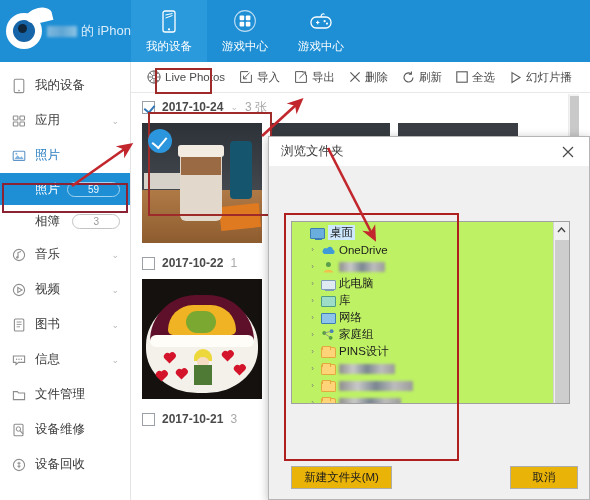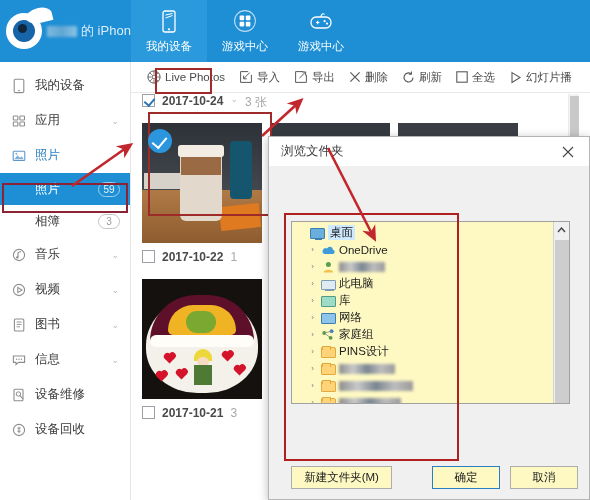--- a/index.html
+++ b/index.html
@@ -81,21 +81,21 @@
   .side-sub {
     height:32px; display:flex; align-items:center;
     padding-left:35px; font-size:12.5px; color:#3a3a3a;
     position:relative; cursor:pointer;
   }
   .side-sub.sel { background:#1e8fd5; color:#fff; }
   .badge {
     position:absolute; right:10px;
     min-width:22px; height:15px; line-height:13px; text-align:center;
     border:1px solid #c3c3c3; border-radius:8px;
-    font-size:10px; color:#9a9a9a; padding:0 4px;
+    font-size:10px; color:#9a9a9a; padding:0 20px;
   }
   .side-sub.sel .badge { border-color:#9fd2f0; color:#eaf6ff; }
   #photos-hl {
     position:absolute; left:2px; top:183px; width:126px; height:30px;
     border:2px solid #8c2334; pointer-events:none;
   }
 
   
   #main { position:absolute; left:131px; top:62px; width:459px; height:438px; background:#fff; }
 
@@ -111,21 +111,21 @@
   }
   .tb svg { display:block; }
   #export-hl {
     position:absolute; left:155px; top:68px; width:57px; height:26px;
     border:2px solid #9e2a2a; pointer-events:none;
   }
 
   
   #photolist { position:absolute; left:0; top:32px; width:448px; height:406px; overflow:hidden; }
   .grp-head {
-    height:26px; display:flex; padding-left:11px;
+    height:26px; display:flex; align-items:center; padding-left:11px;
     gap:7px; font-size:12px; color:#5b5b5b;
   }
   .cbox {
     width:13px; height:13px; border:1px solid #9aa0a6; background:#fff;
     flex:0 0 13px; position:relative;
   }
   .cbox.on:after {
     content:""; position:absolute; left:3px; top:1px;
     width:5px; height:8px; border:solid #3076b5;
     border-width:0 2px 2px 0; transform:rotate(40deg);
@@ -198,21 +198,21 @@
     display:flex; align-items:center; padding:0 6px 0 12px;
   }
   #dlg-title .t { font-size:12.5px; color:#3a3a3a; flex:1; }
   #dlg-close {
     width:30px; height:26px; display:flex; align-items:center; justify-content:center;
     color:#4a4a4a; font-size:15px; cursor:pointer;
   }
   #dlg-prompt { padding:14px 0 10px 20px; font-size:12px; color:#3c3c3c; }
   #tree-wrap {
     position:absolute; left:22px; top:84px; width:279px; height:183px;
-    background:#fef9c3; border:1px solid #a0a0a0;
+    background:#bef264; border:1px solid #a0a0a0;
     overflow:hidden;
   }
   #tree { position:absolute; left:0; top:0; width:262px; height:231px; padding:2px 0 0 2px; }
   .tnode {
     height:17px; display:flex; align-items:center; gap:3px;
     font-size:11.5px; color:#1c1c1c; white-space:nowrap; cursor:pointer;
     padding-left:2px;
   }
   .texp {
     width:11px; flex:0 0 11px; text-align:center; color:#7d7d7d; font-size:8px;
@@ -252,21 +252,21 @@
   #tree-hl {
     position:absolute; left:15px; top:76px; width:175px; height:248px;
     border:2px solid #b01f1f; pointer-events:none;
   }
 
   #dlg-buttons {
     position:absolute; left:0; bottom:0; width:100%; height:44px;
     display:flex; align-items:center;
   }
   .dbtn {
-    height:23px; background:#fef9c3; border:1px solid #adadad;
+    height:23px; background:#eab308; border:1px solid #adadad;
     font-size:11.5px; color:#1c1c1c; display:flex;
     align-items:center; justify-content:center; cursor:pointer;
   }
   #btn-newfolder { position:absolute; left:22px; bottom:10px; width:101px; }
   #btn-ok { position:absolute; left:163px; bottom:10px; width:68px; border:1.5px solid #2a7fc4; }
   #btn-cancel { position:absolute; left:241px; bottom:10px; width:68px; }
 
   
   #arrows { position:absolute; left:0; top:0; width:590px; height:500px; pointer-events:none; }
 </style>
@@ -412,20 +412,28 @@
           <path d="M1.4 4 h11.2 v6.4 h-6 l-2.6 2.2 v-2.2 h-2.6 z" fill="none" stroke="#8d8d8d" stroke-width="1.1"></path>
           <circle cx="4.6" cy="7.2" r="0.7" fill="#8d8d8d"></circle>
           <circle cx="7" cy="7.2" r="0.7" fill="#8d8d8d"></circle>
           <circle cx="9.4" cy="7.2" r="0.7" fill="#8d8d8d"></circle>
         </svg>
     </span>
     <span class="slabel">信息</span>
     <span class="chev">⌄</span>
   </div>
 
+  <div class="side-row">
+    <span class="si">
+      <svg width="14" height="16" viewBox="0 0 14 16">
+          <path d="M1.4 4.6 h4 l1.2 1.4 h6 v6.6 h-11.2 z" fill="none" stroke="#8d8d8d" stroke-width="1.1"></path>
+        </svg>
+    </span>
+    <span class="slabel">文件管理</span>
+  </div>
 
   <div class="side-row">
     <span class="si">
       <svg width="14" height="16" viewBox="0 0 14 16">
           <rect x="2" y="2.2" width="9" height="11.6" rx="1" fill="none" stroke="#8d8d8d" stroke-width="1.1"></rect>
           <circle cx="6.4" cy="7" r="2.2" fill="none" stroke="#8d8d8d" stroke-width="1"></circle>
           <path d="M8 8.6 L11 11.8" stroke="#8d8d8d" stroke-width="1.1"></path>
         </svg>
     </span>
     <span class="slabel">设备维修</span>
@@ -691,21 +699,20 @@
             <path d="M1 1 L4.5 5 L8 1" fill="none" stroke="#454545" stroke-width="1.4"></path>
           </svg>
       </div>
     </div>
   </div>
 
   <div id="tree-hl"></div>
 
   <div id="dlg-buttons">
     <div class="dbtn" id="btn-newfolder">新建文件夹(M)</div>
-    <div class="dbtn" id="btn-ok">确定</div>
     <div class="dbtn" id="btn-cancel">取消</div>
   </div>
 </div>
 
 <svg id="arrows">
   <defs>
     <marker id="ah" markerWidth="7" markerHeight="7" refX="3.2" refY="3.4" orient="auto">
       <path d="M0.4,0.6 L6.6,3.4 L0.4,6.2 L2.2,3.4 Z" fill="#c1272d"></path>
     </marker>
   </defs>

